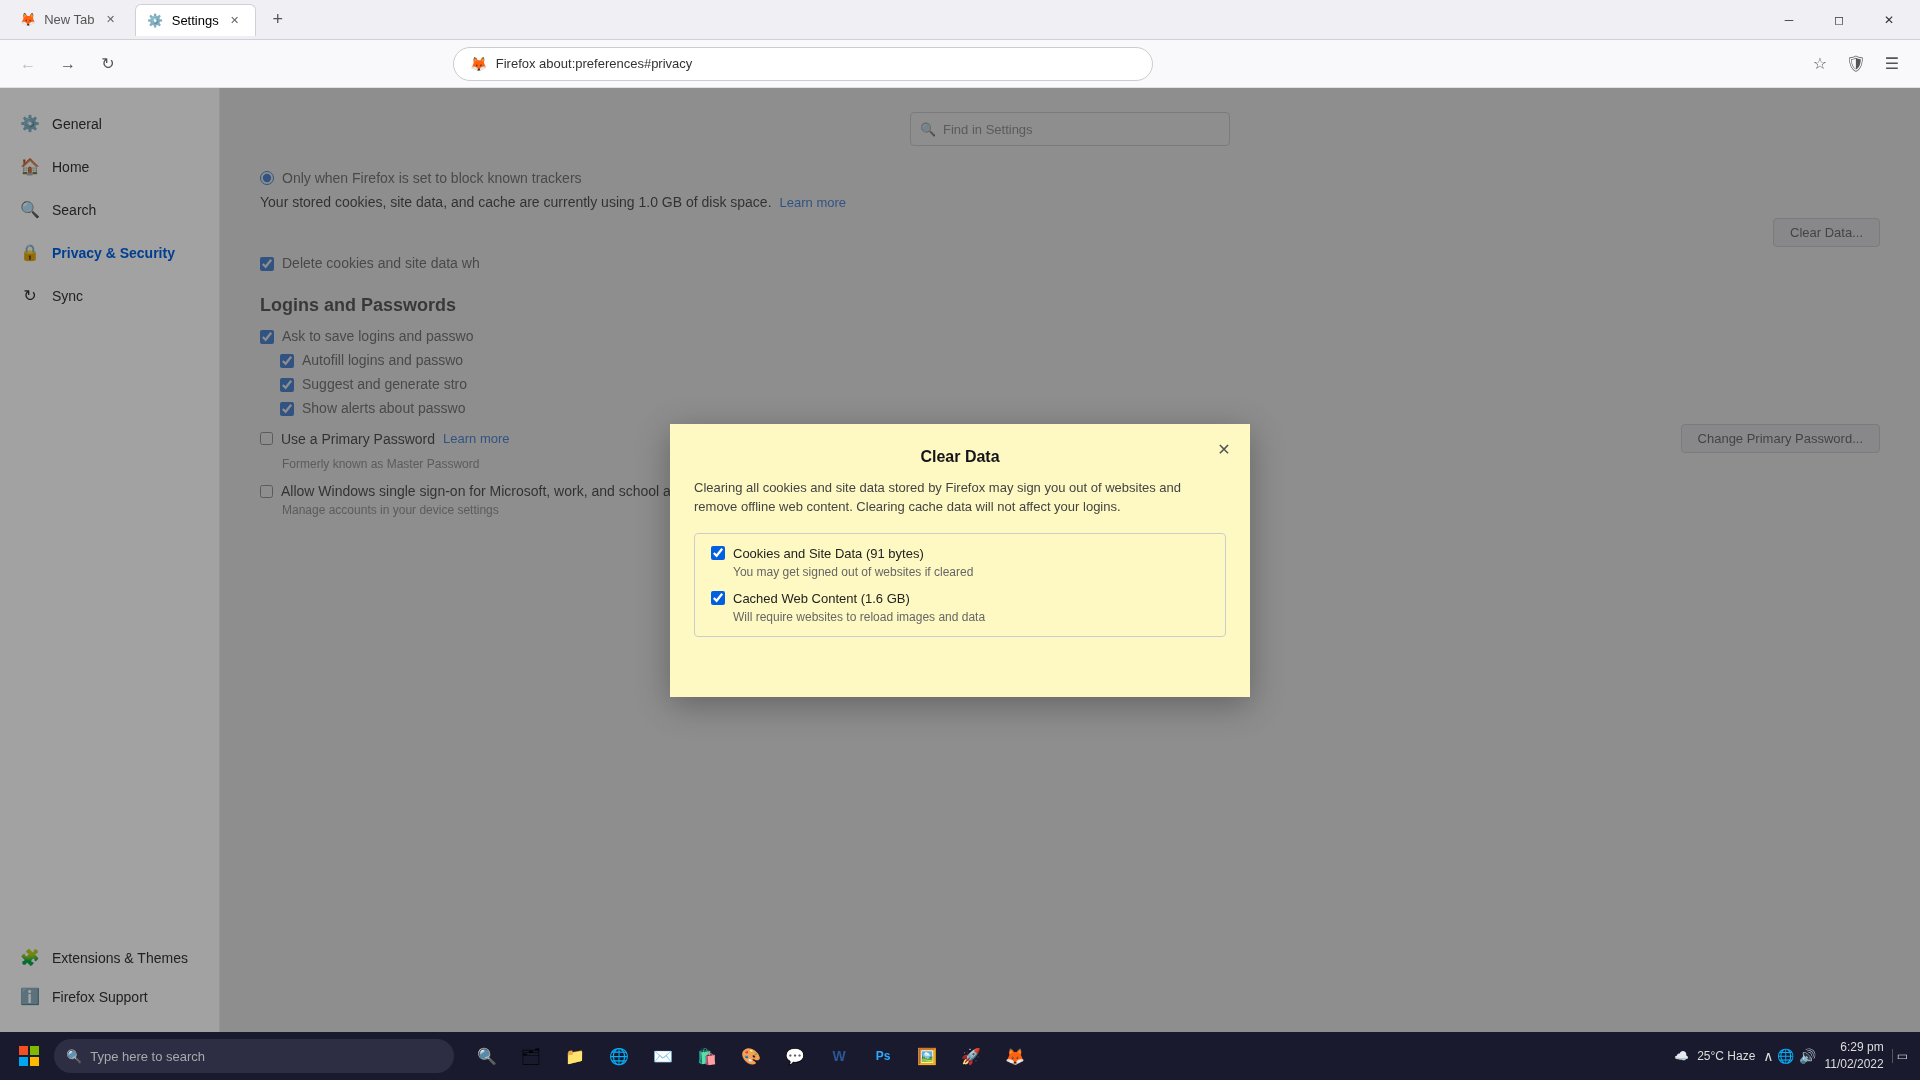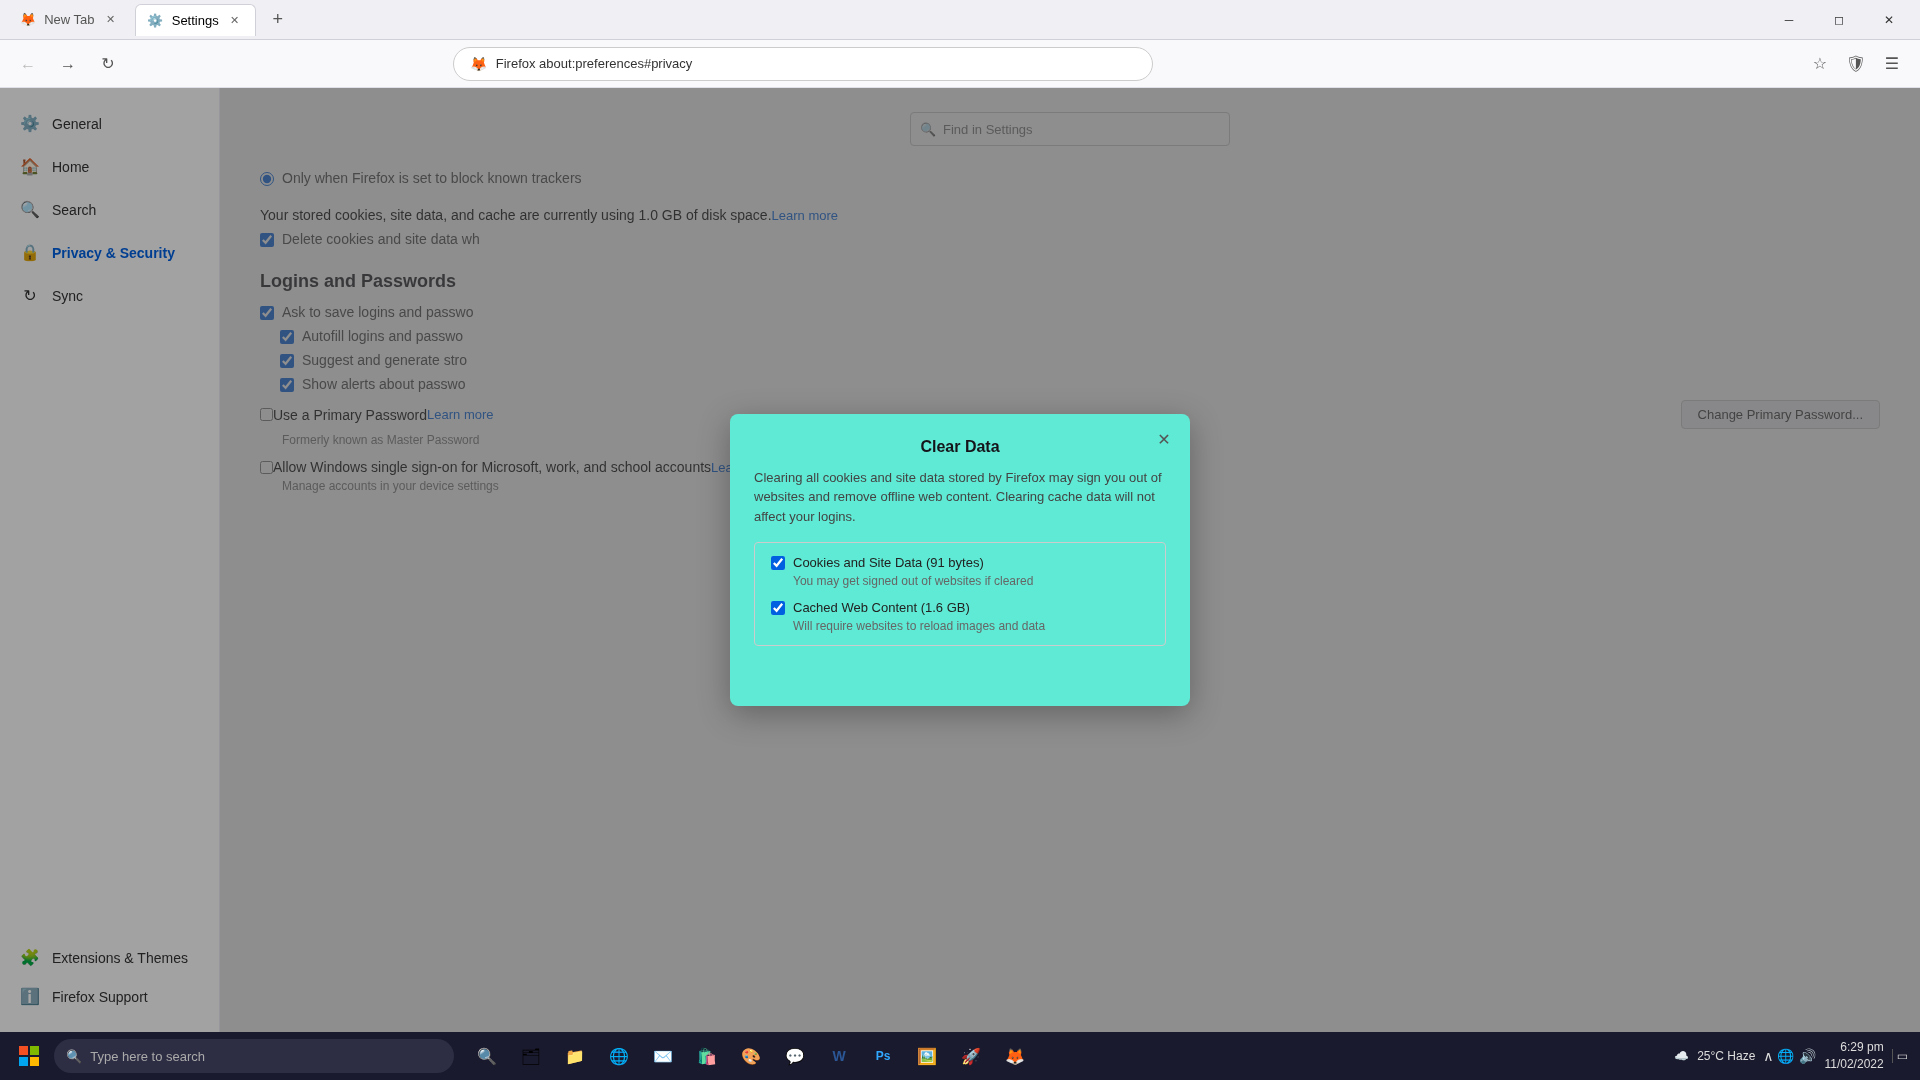--- a/index.html
+++ b/index.html
@@ -36,36 +36,36 @@
     .sidebar-bottom { margin-top: auto; }
 
     
     .settings-content { flex: 1; padding: 24px 40px; overflow-y: auto; background: #fff; position: relative; }
     .find-in-settings { display: flex; align-items: center; justify-content: center; margin-bottom: 24px; }
     .find-input { width: 320px; height: 34px; border: 1px solid #ccc; border-radius: 4px; padding: 0 12px 0 32px; font-size: 13px; background: #fff; color: #888; }
 
     
     .section { margin-bottom: 24px; }
     .section h2 { font-size: 18px; font-weight: 600; margin-bottom: 12px; color: #15141a; }
-    .radio-option { display: flex; align-items: flex-end; gap: 8px; margin-bottom: 21px; color: #444; }
+    .radio-option { display: flex; align-items: center; gap: 8px; margin-bottom: 8px; color: #444; }
     .radio-option input { width: 14px; height: 14px; accent-color: #0060df; }
     .learn-more { color: #0060df; text-decoration: none; font-size: 13px; cursor: pointer; }
 
     .checkbox-row { display: flex; align-items: flex-start; gap: 8px; margin-bottom: 8px; color: #444; }
     .checkbox-row input { width: 14px; height: 14px; margin-top: 2px; accent-color: #0060df; }
     .section-header { display: flex; align-items: center; justify-content: space-between; margin-bottom: 12px; }
     .btn-secondary { padding: 6px 16px; border: 1px solid #ccc; border-radius: 4px; background: #f0f0f4; cursor: pointer; font-size: 13px; color: #333; }
 
-    .text-row { display: flex; align-items: center; gap: 0; flex-wrap: wrap; }
+    .text-row { display: flex; align-items: center; gap: 8px; flex-wrap: wrap; }
 
     
     .overlay { position: absolute; top: 0; left: 0; right: 0; bottom: 0; background: rgba(0,0,0,0.35); z-index: 100; display: flex; align-items: center; justify-content: center; }
 
     
-    .dialog { background: #5eead4; border-radius: 8px; width: 460px; box-shadow: 0 8px 32px rgba(0,0,0,0.3); padding: 24px; position: relative; }
+    .dialog { background: #fef9c3; border-radius: 0; width: 580px; box-shadow: 0 8px 32px rgba(0,0,0,0.3); padding: 24px; position: relative; }
     .dialog-title { font-size: 16px; font-weight: 600; color: #15141a; margin-bottom: 12px; text-align: center; }
     .dialog-close { position: absolute; top: 12px; right: 12px; width: 28px; height: 28px; display: flex; align-items: center; justify-content: center; border-radius: 50%; cursor: pointer; font-size: 16px; color: #555; }
     .dialog-desc { font-size: 13px; color: #444; margin-bottom: 16px; line-height: 1.5; }
     .dialog-checkboxes { border: 1px solid #ccc; border-radius: 4px; padding: 12px 16px; margin-bottom: 36px; }
     .dialog-check-item { margin-bottom: 12px; }
     .dialog-check-item:last-child { margin-bottom: 0; }
     .dialog-check-label { display: flex; align-items: center; gap: 8px; font-size: 13px; color: #222; font-weight: 500; }
     .dialog-check-label input { width: 14px; height: 14px; accent-color: #0060df; }
     .dialog-check-sublabel { font-size: 12px; color: #666; margin-left: 22px; margin-top: 4px; }
     .dialog-actions { display: flex; justify-content: flex-end; gap: 8px; }
@@ -170,20 +170,23 @@
 
       <div class="radio-option">
         <input type="radio" checked="" style="">
         <span>Only when Firefox is set to block known trackers</span>
       </div>
 
       <div class="section">
         <div class="text-row">
           <span>Your stored cookies, site data, and cache are currently using 1.0 GB of disk space.</span>
           <a class="learn-more">Learn more</a>
+        </div>
+        <div style="margin-top:8px; display:flex; justify-content:flex-end;">
+          <button class="btn-secondary">Clear Data...</button>
         </div>
         <div class="checkbox-row" style="margin-top:8px;">
           <input type="checkbox" checked="" style="">
           <span>Delete cookies and site data wh</span>
         </div>
       </div>
 
       <div class="section">
         <h2>Logins and Passwords</h2>
         <div class="checkbox-row">

